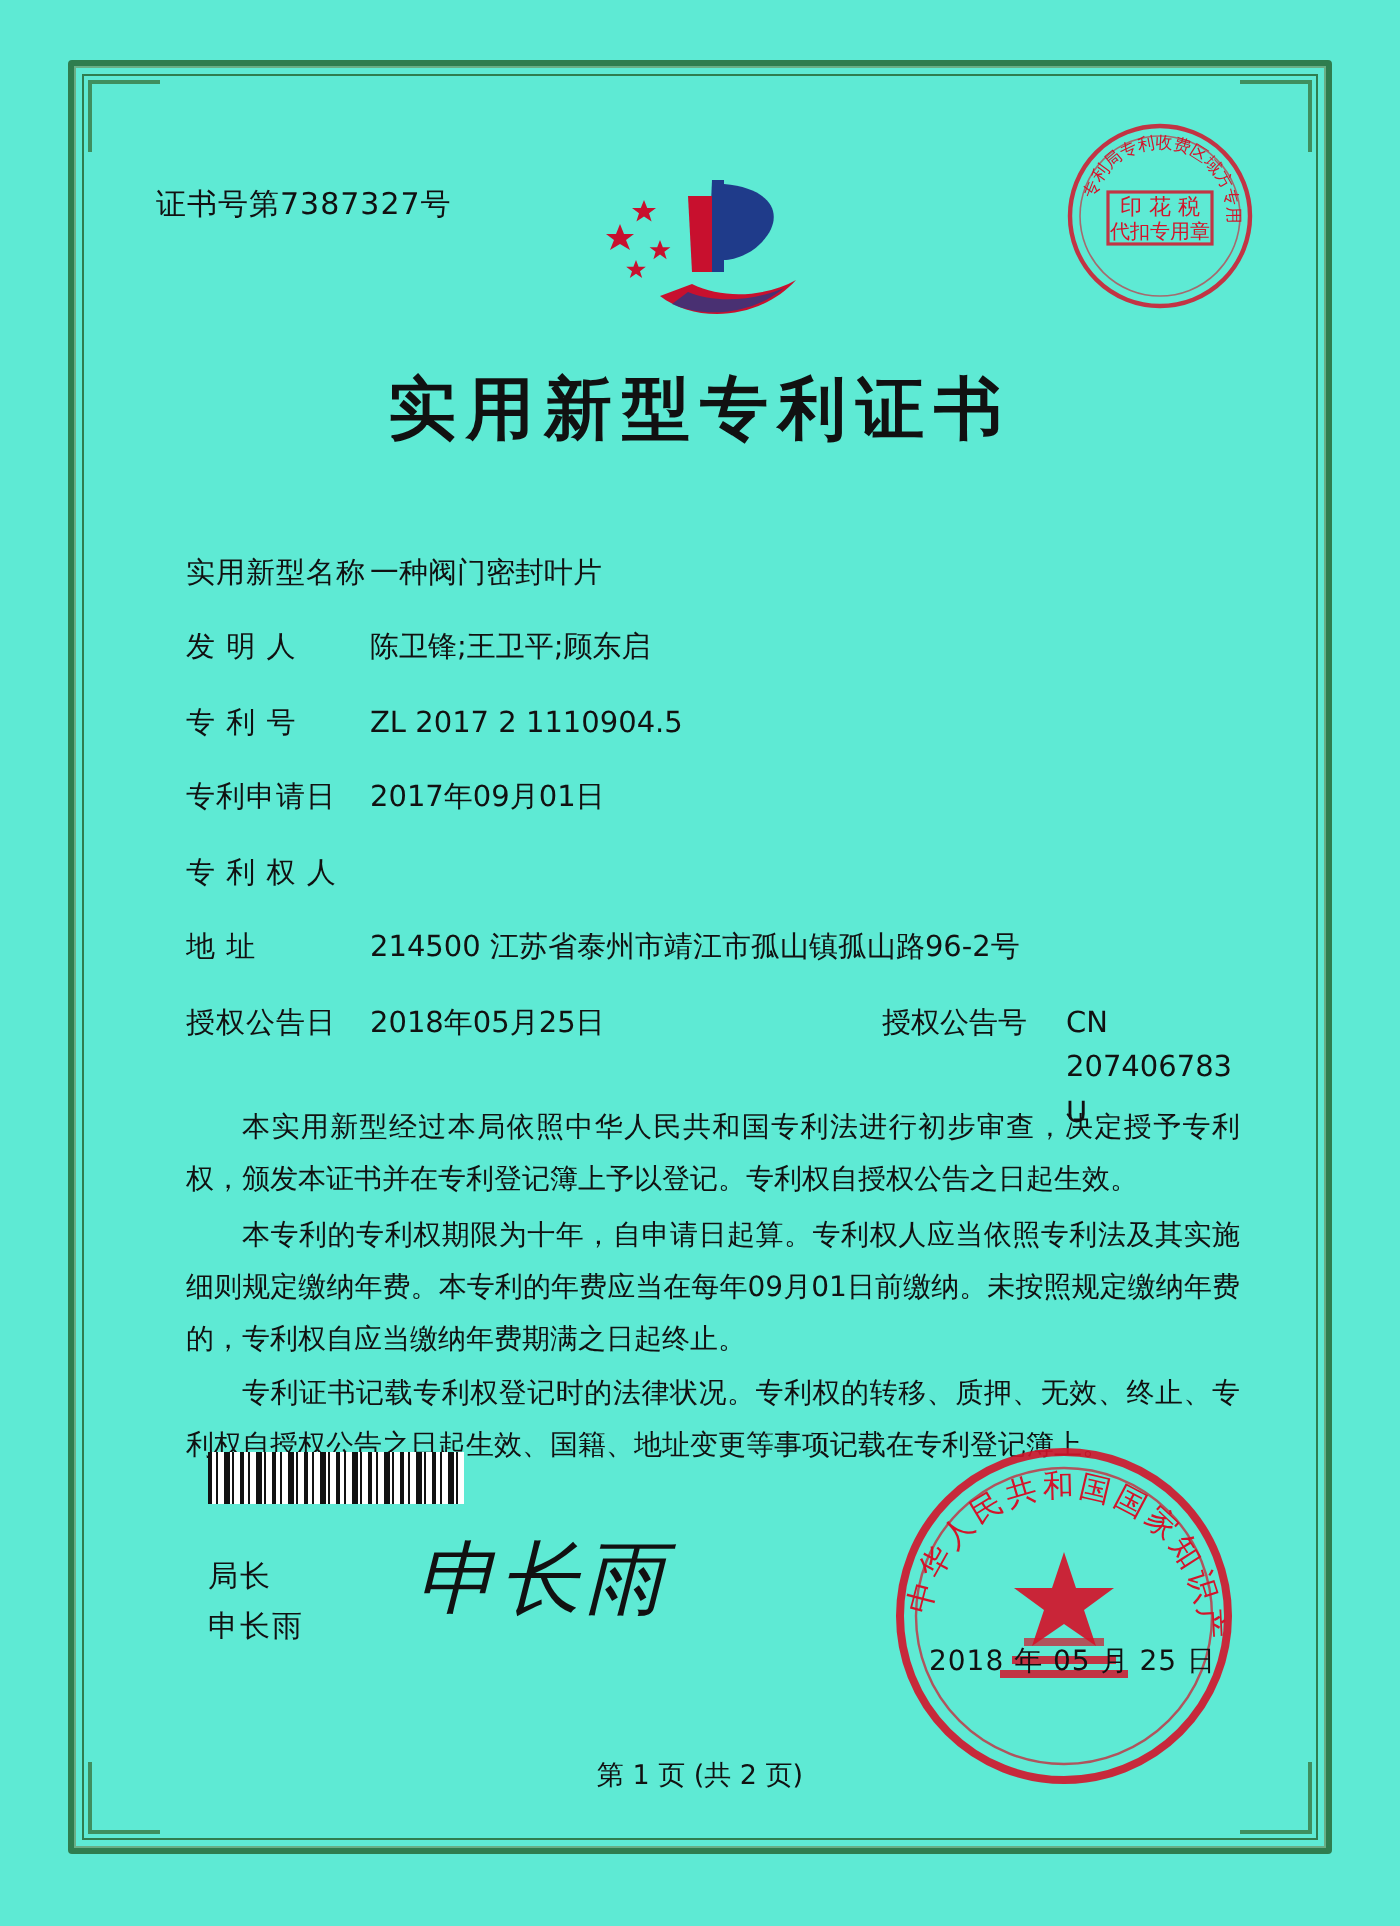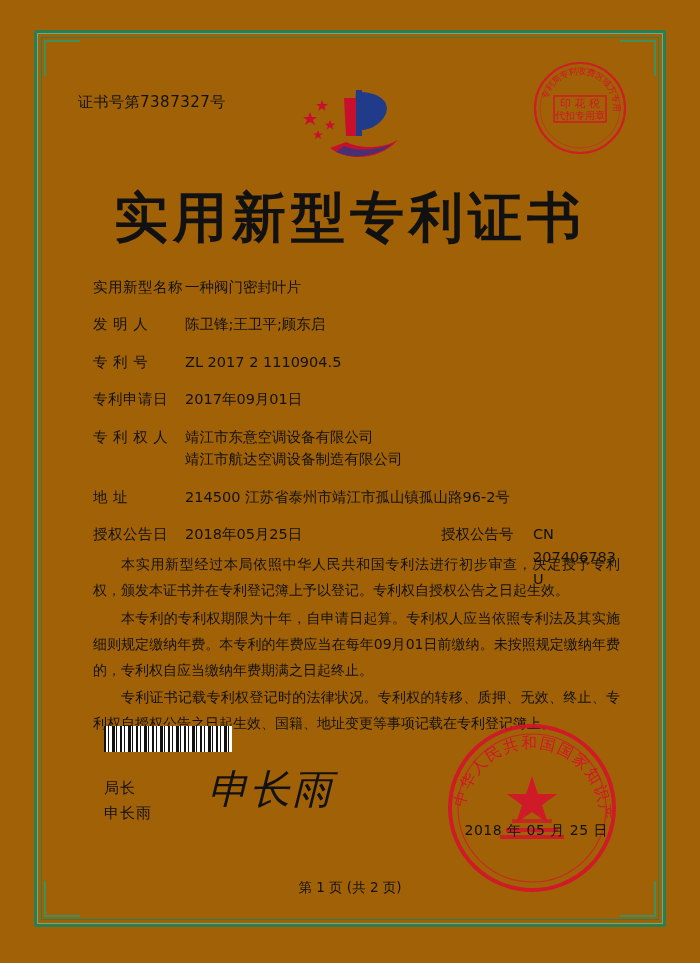--- a/index.html
+++ b/index.html
@@ -12,21 +12,21 @@
     height: 963px;
     font-family: "DejaVu Sans", "Liberation Sans", sans-serif;
     color: #111;
     position: relative;
     overflow: hidden;
   }
 
   .page {
     position: absolute;
     inset: 0;
-    background: #a16207;
+    background: #5eead4;
   }
 
   
   .frame-outer {
     position: absolute;
     left: 34px;
     top: 30px;
     right: 34px;
     bottom: 36px;
     border: 3px solid #2f7d4f;
@@ -88,21 +88,21 @@
     width: 96px;
     height: 96px;
   }
 
   .title {
     position: absolute;
     left: 0;
     right: 0;
     top: 182px;
     text-align: center;
-    font-size: 54px;
+    font-size: 34px;
     font-weight: bold;
     letter-spacing: 5px;
     color: #111;
     font-family: "DejaVu Sans", "Liberation Sans", sans-serif;
   }
 
   
   .fields {
     position: absolute;
     left: 93px;
@@ -284,24 +284,20 @@
       <div class="value">ZL 2017 2 1110904.5</div>
     </div>
 
     <div class="row">
       <div class="label">专利申请日</div>
       <div class="value">2017年09月01日</div>
     </div>
 
     <div class="row">
       <div class="label">专 利 权 人</div>
-      <div class="value">
-        <span>靖江市东意空调设备有限公司</span>
-        <span class="line2">靖江市航达空调设备制造有限公司</span>
-      </div>
     </div>
 
     <div class="row">
       <div class="label">地 址</div>
       <div class="value">214500 江苏省泰州市靖江市孤山镇孤山路96-2号</div>
     </div>
 
     <div class="row two-col">
       <div class="label">授权公告日</div>
       <div class="value" style="flex:0 0 200px">2018年05月25日</div>

